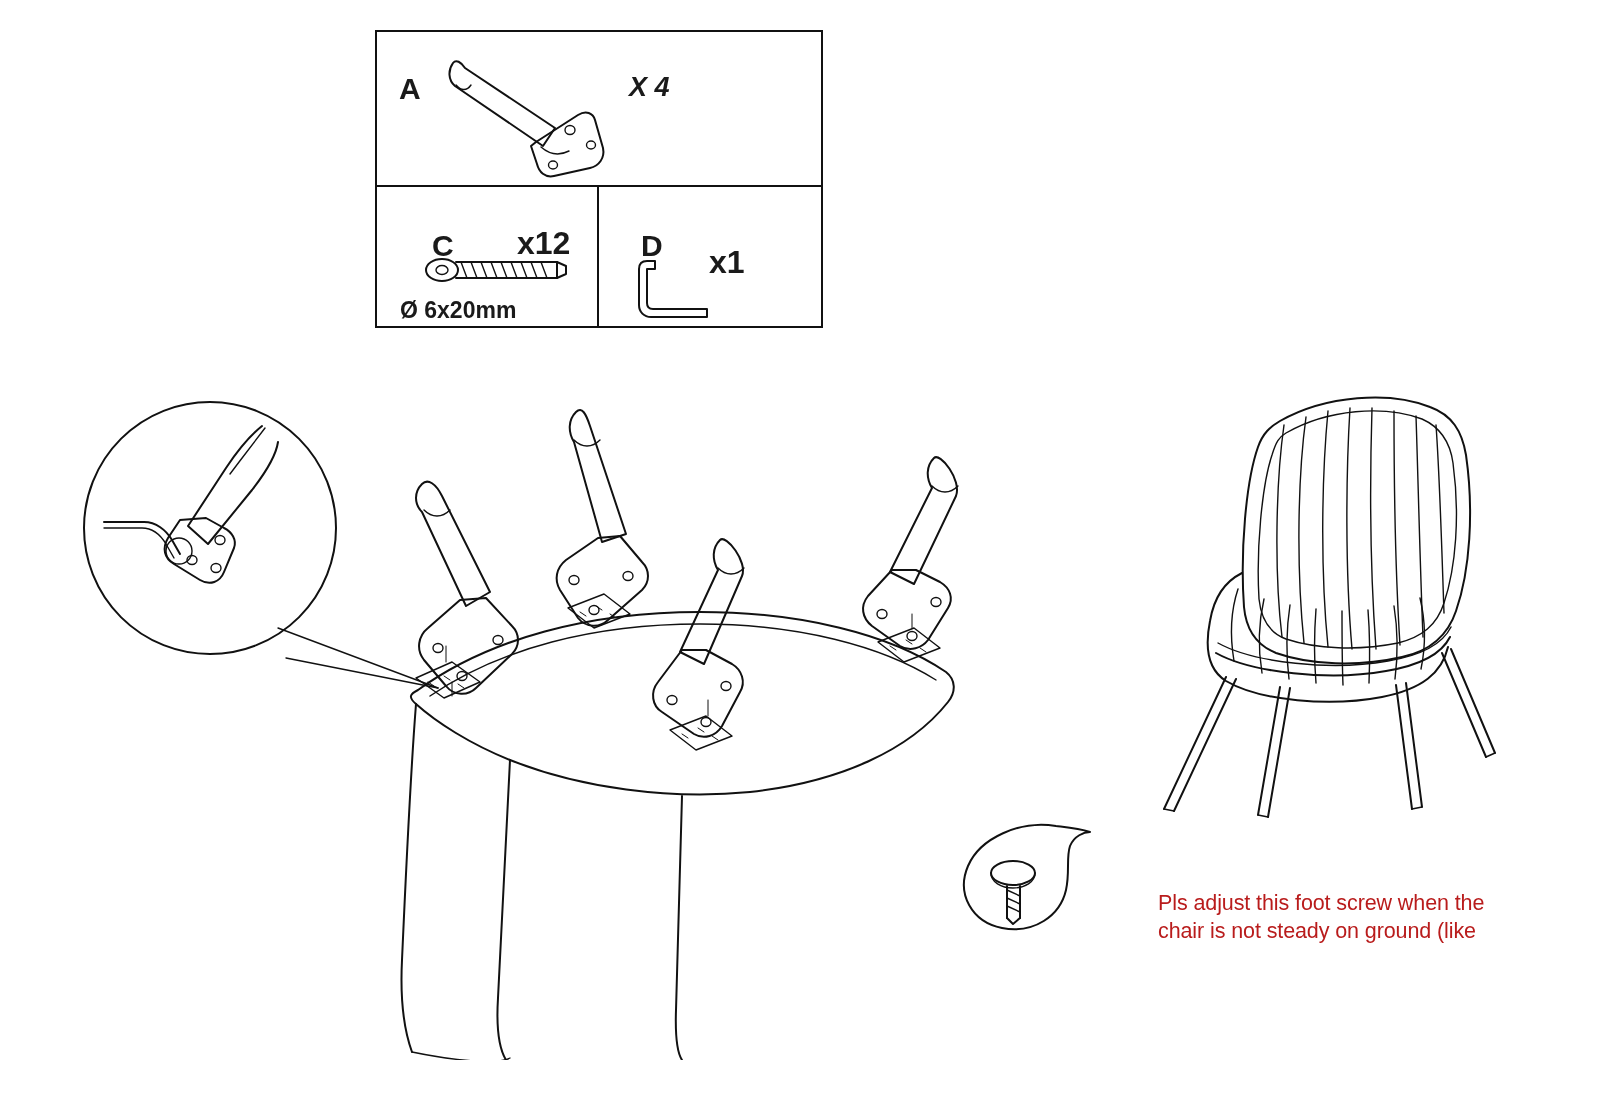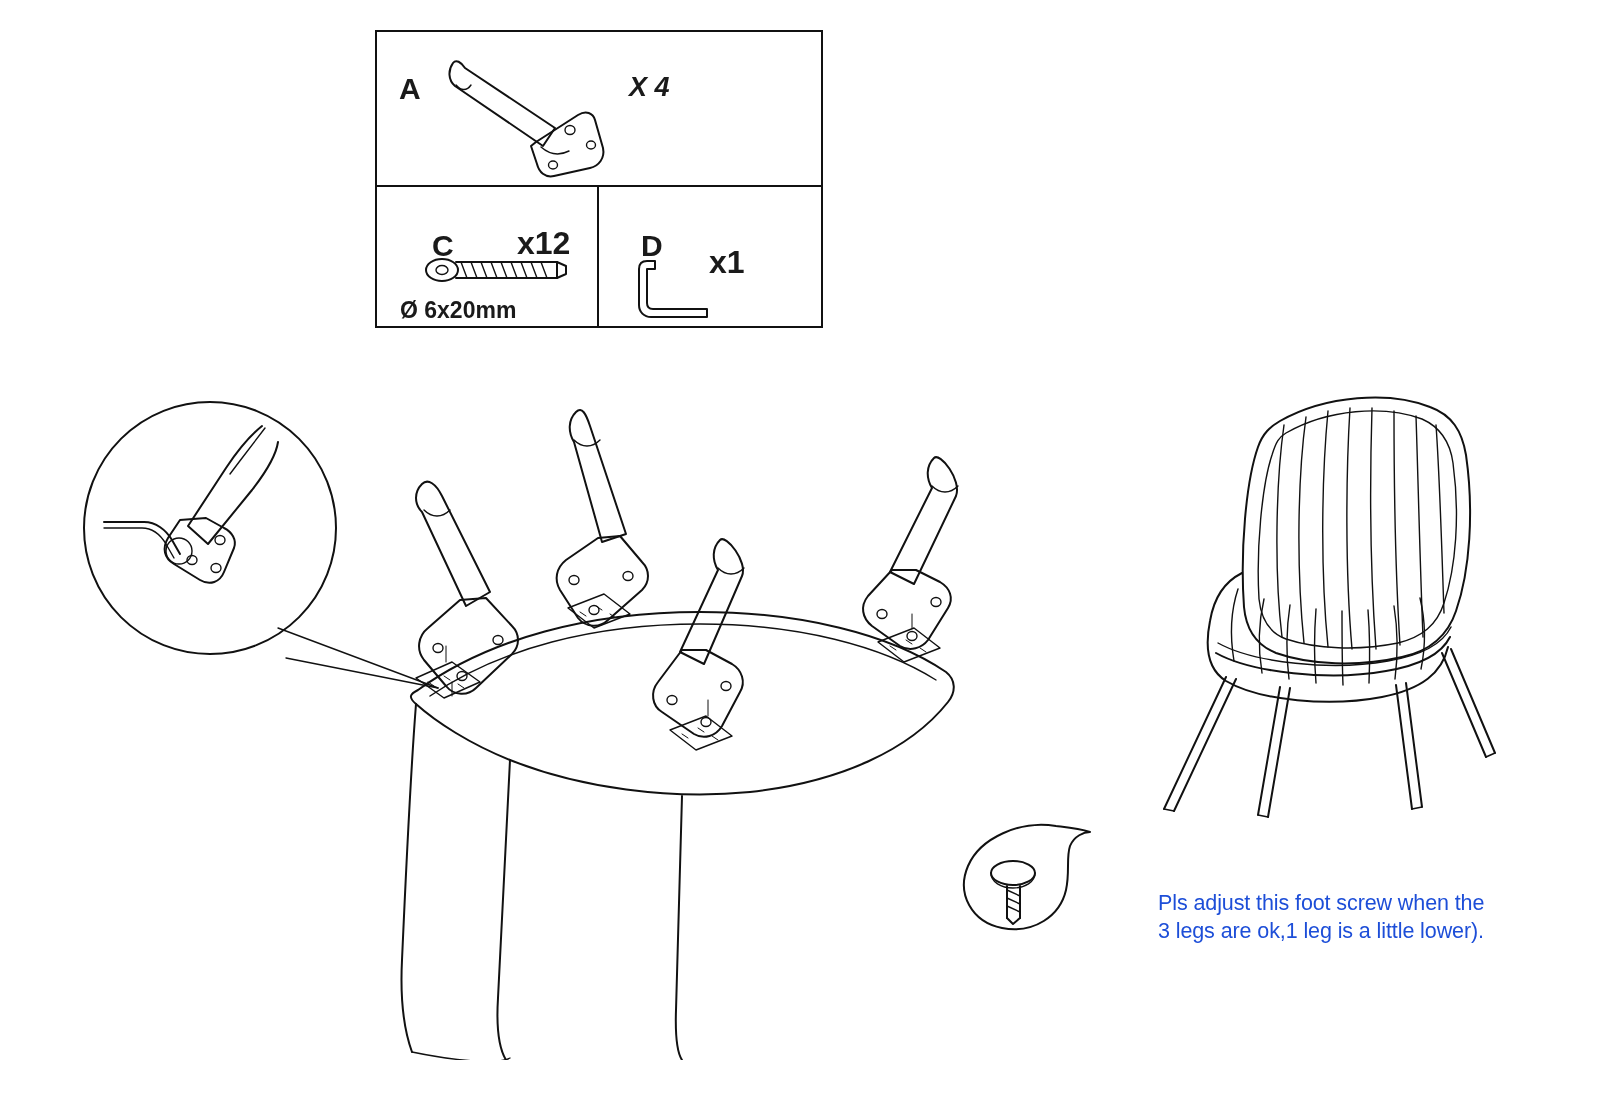--- a/index.html
+++ b/index.html
@@ -74,21 +74,21 @@
     font-weight: 700;
   }
 
   
   #note-text {
     left: 1158px;
     top: 890px;
     width: 360px;
     font-size: 21.5px;
     line-height: 1.28;
-    color: #1d4ed8;
+    color: #b91c1c;
     letter-spacing: -0.1px;
   }
   #note-text p { margin: 0; }
 
   svg { display: block; }
   .ln {
     fill: none;
     stroke: #111;
     stroke-width: 2;
     stroke-linecap: round;
@@ -308,16 +308,16 @@
       <path class="ln-thin" d="M128 430 L138 432"></path>
       <path class="ln" d="M266 300 L282 424 M276 298 L292 422"></path>
       <path class="ln-thin" d="M282 424 L292 422"></path>
       <path class="ln" d="M312 268 L356 372 M321 264 L365 368"></path>
       <path class="ln-thin" d="M356 372 L365 368"></path>
     </svg>
   </div>
 
   <div class="abs" id="note-text">
     <p>Pls adjust this foot screw when the</p>
-    <p>3 legs are ok,1 leg is a little lower).</p>
+    <p>chair is not steady on ground (like</p>
   </div>
 
 </div>
 
 </body></html>

